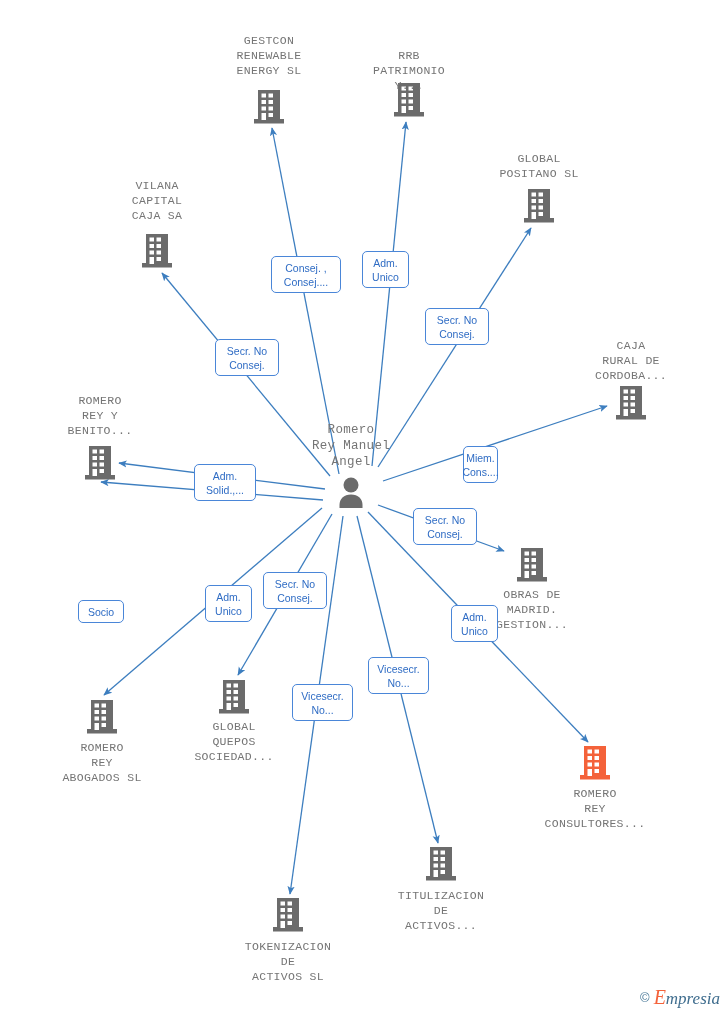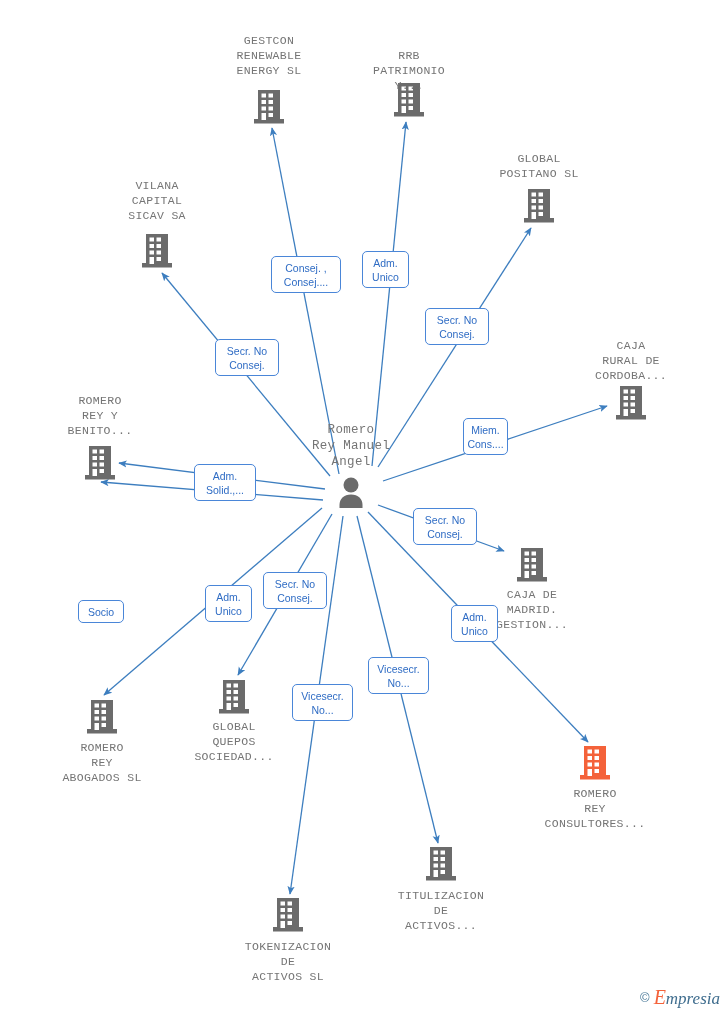--- a/index.html
+++ b/index.html
@@ -129,21 +129,21 @@
         <rect x="9.5" y="12" width="4.5" height="4" fill="#fff"></rect>
         <rect x="16.5" y="12" width="4.5" height="4" fill="#fff"></rect>
         <rect x="9.5" y="18.5" width="4.5" height="4" fill="#fff"></rect>
         <rect x="16.5" y="18.5" width="4.5" height="4" fill="#fff"></rect>
         <rect x="9.5" y="25" width="4.5" height="7" fill="#fff"></rect>
         <rect x="16.5" y="25" width="4.5" height="4" fill="#fff"></rect>
       </svg>
     </div>
     <div class="node-label" style="left: 92px; top: 178px; width: 130px;">VILANA
 CAPITAL
-SICAV SA</div>
+CAJA SA</div>
     <div class="node-icon" style="left: 522px; top: 187px;">
       <svg width="34" height="38" viewBox="0 0 34 38">
         <rect x="6" y="2" width="22" height="30" fill="#6b6b6b"></rect>
         <rect x="2" y="31" width="30" height="4.5" fill="#6b6b6b"></rect>
         <rect x="9.5" y="5.5" width="4.5" height="4" fill="#fff"></rect>
         <rect x="16.5" y="5.5" width="4.5" height="4" fill="#fff"></rect>
         <rect x="9.5" y="12" width="4.5" height="4" fill="#fff"></rect>
         <rect x="16.5" y="12" width="4.5" height="4" fill="#fff"></rect>
         <rect x="9.5" y="18.5" width="4.5" height="4" fill="#fff"></rect>
         <rect x="16.5" y="18.5" width="4.5" height="4" fill="#fff"></rect>
@@ -194,21 +194,21 @@
         <rect x="9.5" y="5.5" width="4.5" height="4" fill="#fff"></rect>
         <rect x="16.5" y="5.5" width="4.5" height="4" fill="#fff"></rect>
         <rect x="9.5" y="12" width="4.5" height="4" fill="#fff"></rect>
         <rect x="16.5" y="12" width="4.5" height="4" fill="#fff"></rect>
         <rect x="9.5" y="18.5" width="4.5" height="4" fill="#fff"></rect>
         <rect x="16.5" y="18.5" width="4.5" height="4" fill="#fff"></rect>
         <rect x="9.5" y="25" width="4.5" height="7" fill="#fff"></rect>
         <rect x="16.5" y="25" width="4.5" height="4" fill="#fff"></rect>
       </svg>
     </div>
-    <div class="node-label" style="left: 467px; top: 587px; width: 130px;">CAJA DE
+    <div class="node-label" style="left: 467px; top: 587px; width: 130px;">OBRAS DE
 MADRID.
 GESTION...</div>
     <div class="node-icon" style="left: 85px; top: 698px;">
       <svg width="34" height="38" viewBox="0 0 34 38">
         <rect x="6" y="2" width="22" height="30" fill="#6b6b6b"></rect>
         <rect x="2" y="31" width="30" height="4.5" fill="#6b6b6b"></rect>
         <rect x="9.5" y="5.5" width="4.5" height="4" fill="#fff"></rect>
         <rect x="16.5" y="5.5" width="4.5" height="4" fill="#fff"></rect>
         <rect x="9.5" y="12" width="4.5" height="4" fill="#fff"></rect>
         <rect x="16.5" y="12" width="4.5" height="4" fill="#fff"></rect>
@@ -301,21 +301,21 @@
   </div>
 <div id="rel-layer">
     <div class="rel" style="left: 271px; top: 256px; width: 70px; height: 37px;">Consej. ,
 Consej....</div>
     <div class="rel" style="left: 362px; top: 251px; width: 47px; height: 37px;">Adm.
 Unico</div>
     <div class="rel" style="left: 425px; top: 308px; width: 64px; height: 37px;">Secr.  No
 Consej.</div>
     <div class="rel" style="left: 215px; top: 339px; width: 64px; height: 37px;">Secr.  No
 Consej.</div>
-    <div class="rel" style="left: 463px; top: 418px; width: 45px; height: 37px;">Miem.
+    <div class="rel" style="left: 463px; top: 446px; width: 35px; height: 37px;">Miem.
 Cons....</div>
     <div class="rel" style="left: 194px; top: 464px; width: 62px; height: 37px;">Adm.
 Solid.,...</div>
     <div class="rel" style="left: 413px; top: 508px; width: 64px; height: 37px;">Secr.  No
 Consej.</div>
     <div class="rel" style="left: 78px; top: 568px; width: 46px; height: 23px; margin-top: 32px;">Socio</div>
     <div class="rel" style="left: 205px; top: 585px; width: 47px; height: 37px;">Adm.
 Unico</div>
     <div class="rel" style="left: 263px; top: 572px; width: 64px; height: 37px;">Secr.  No
 Consej.</div>

